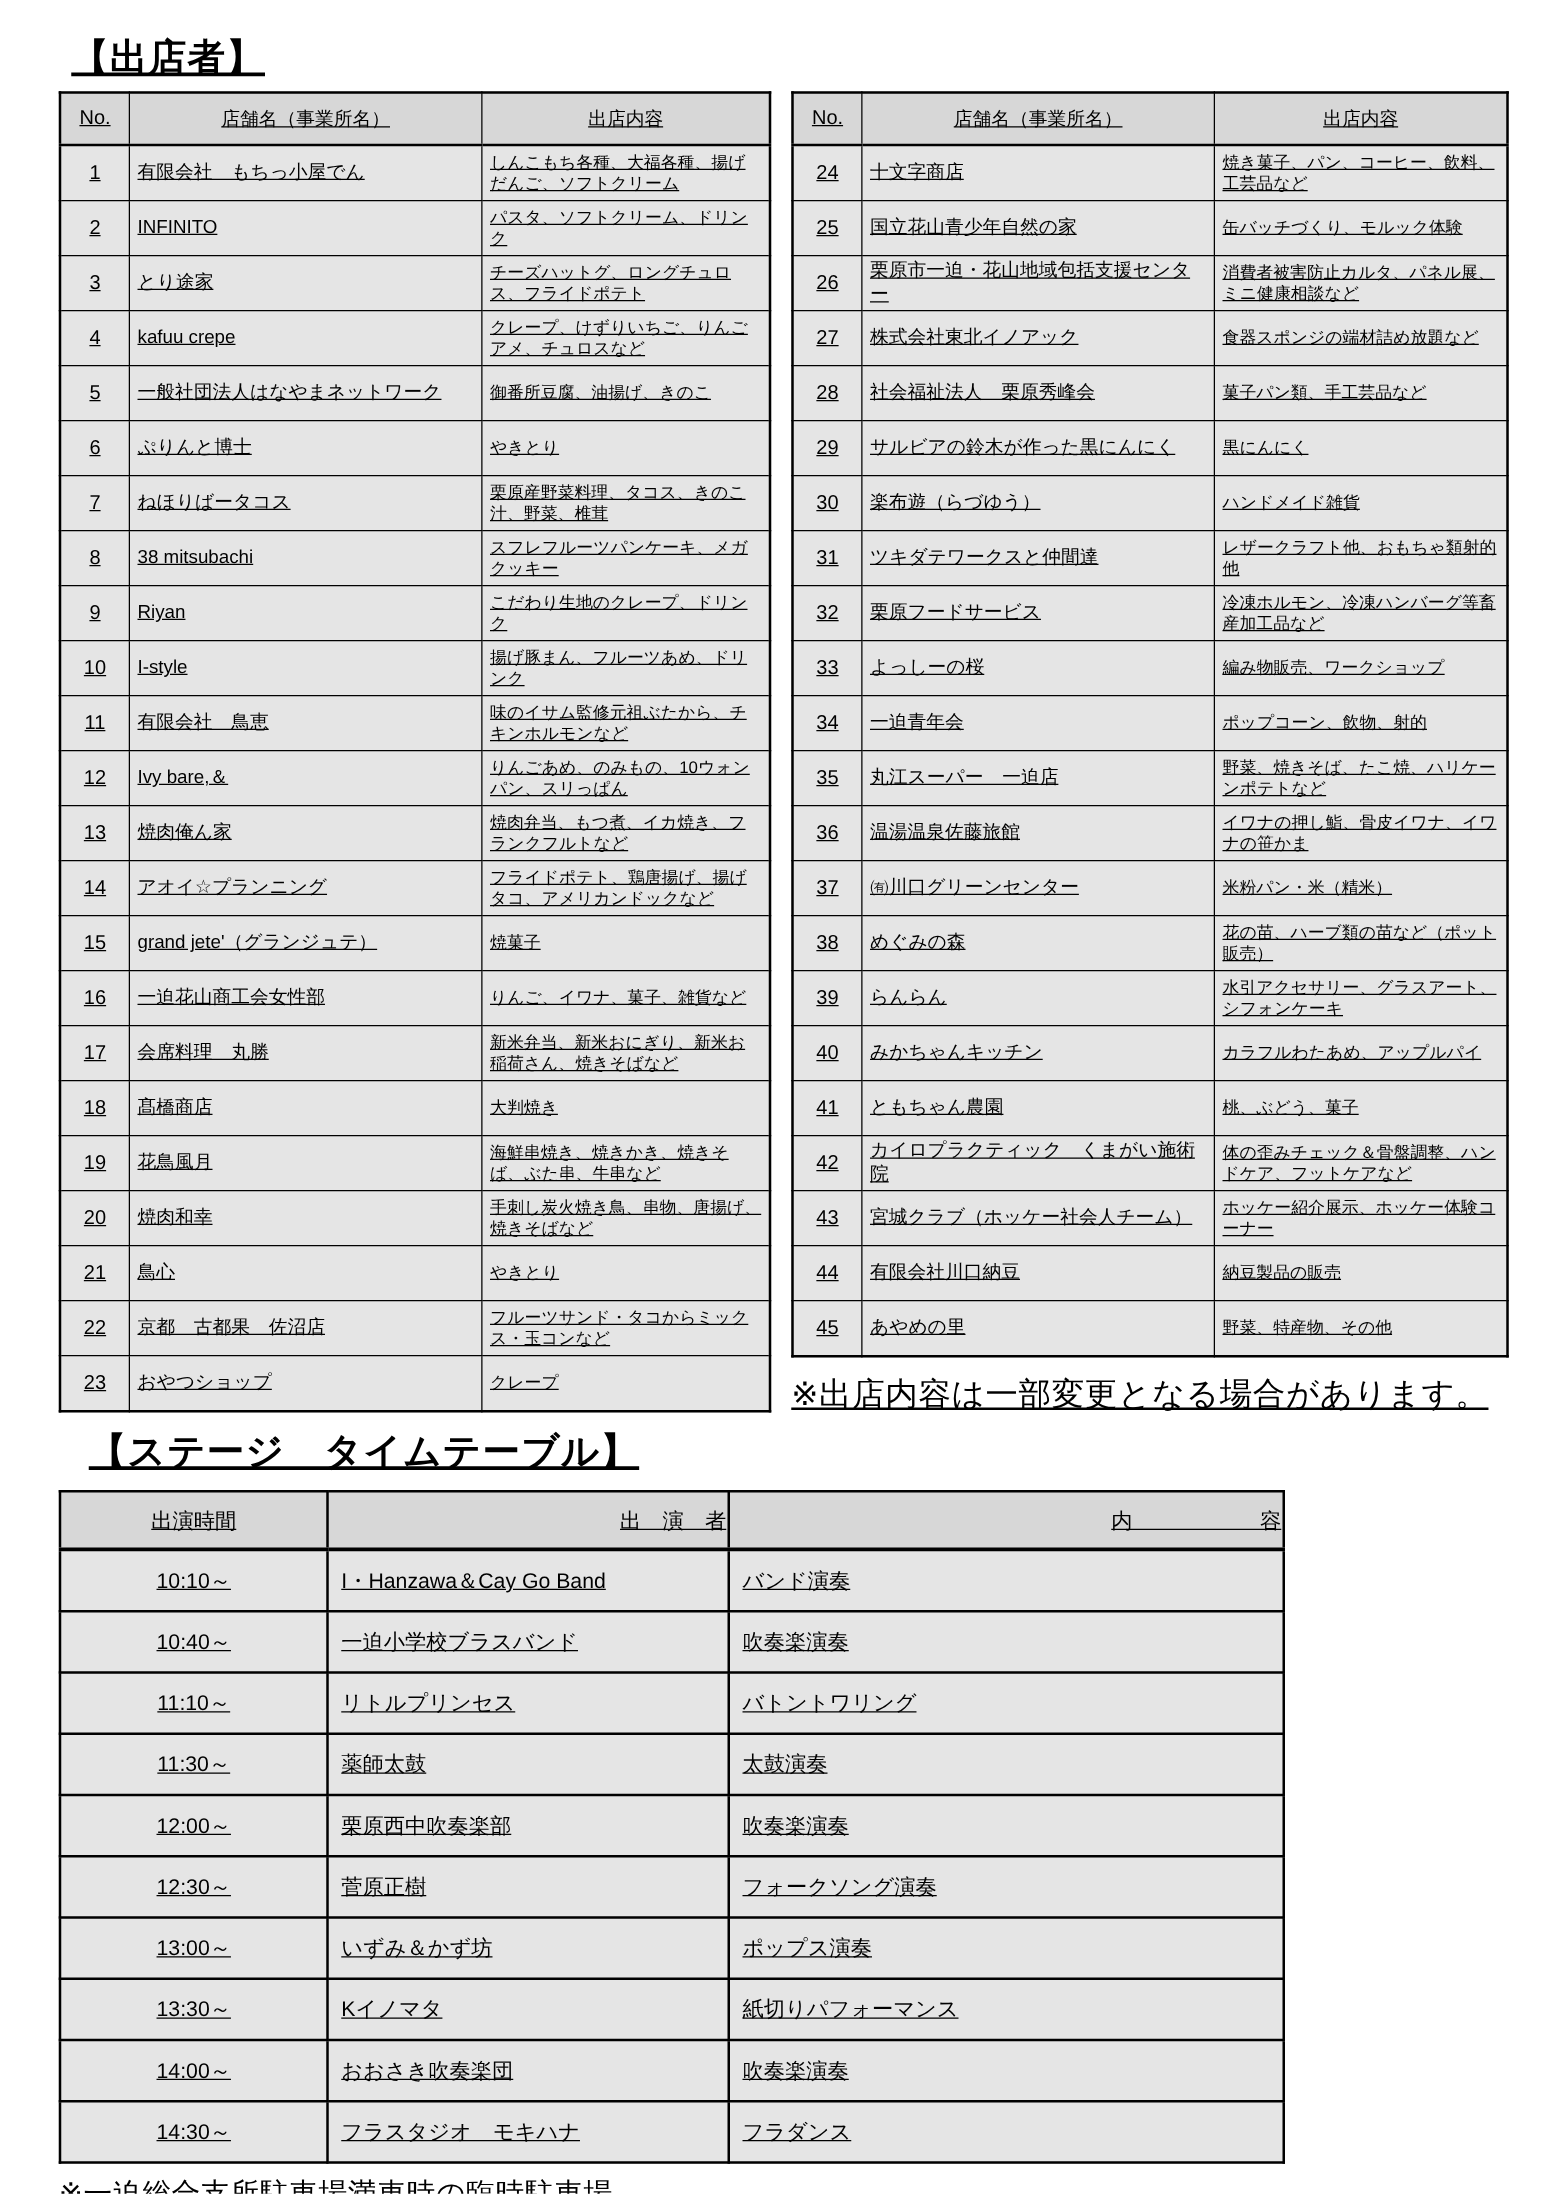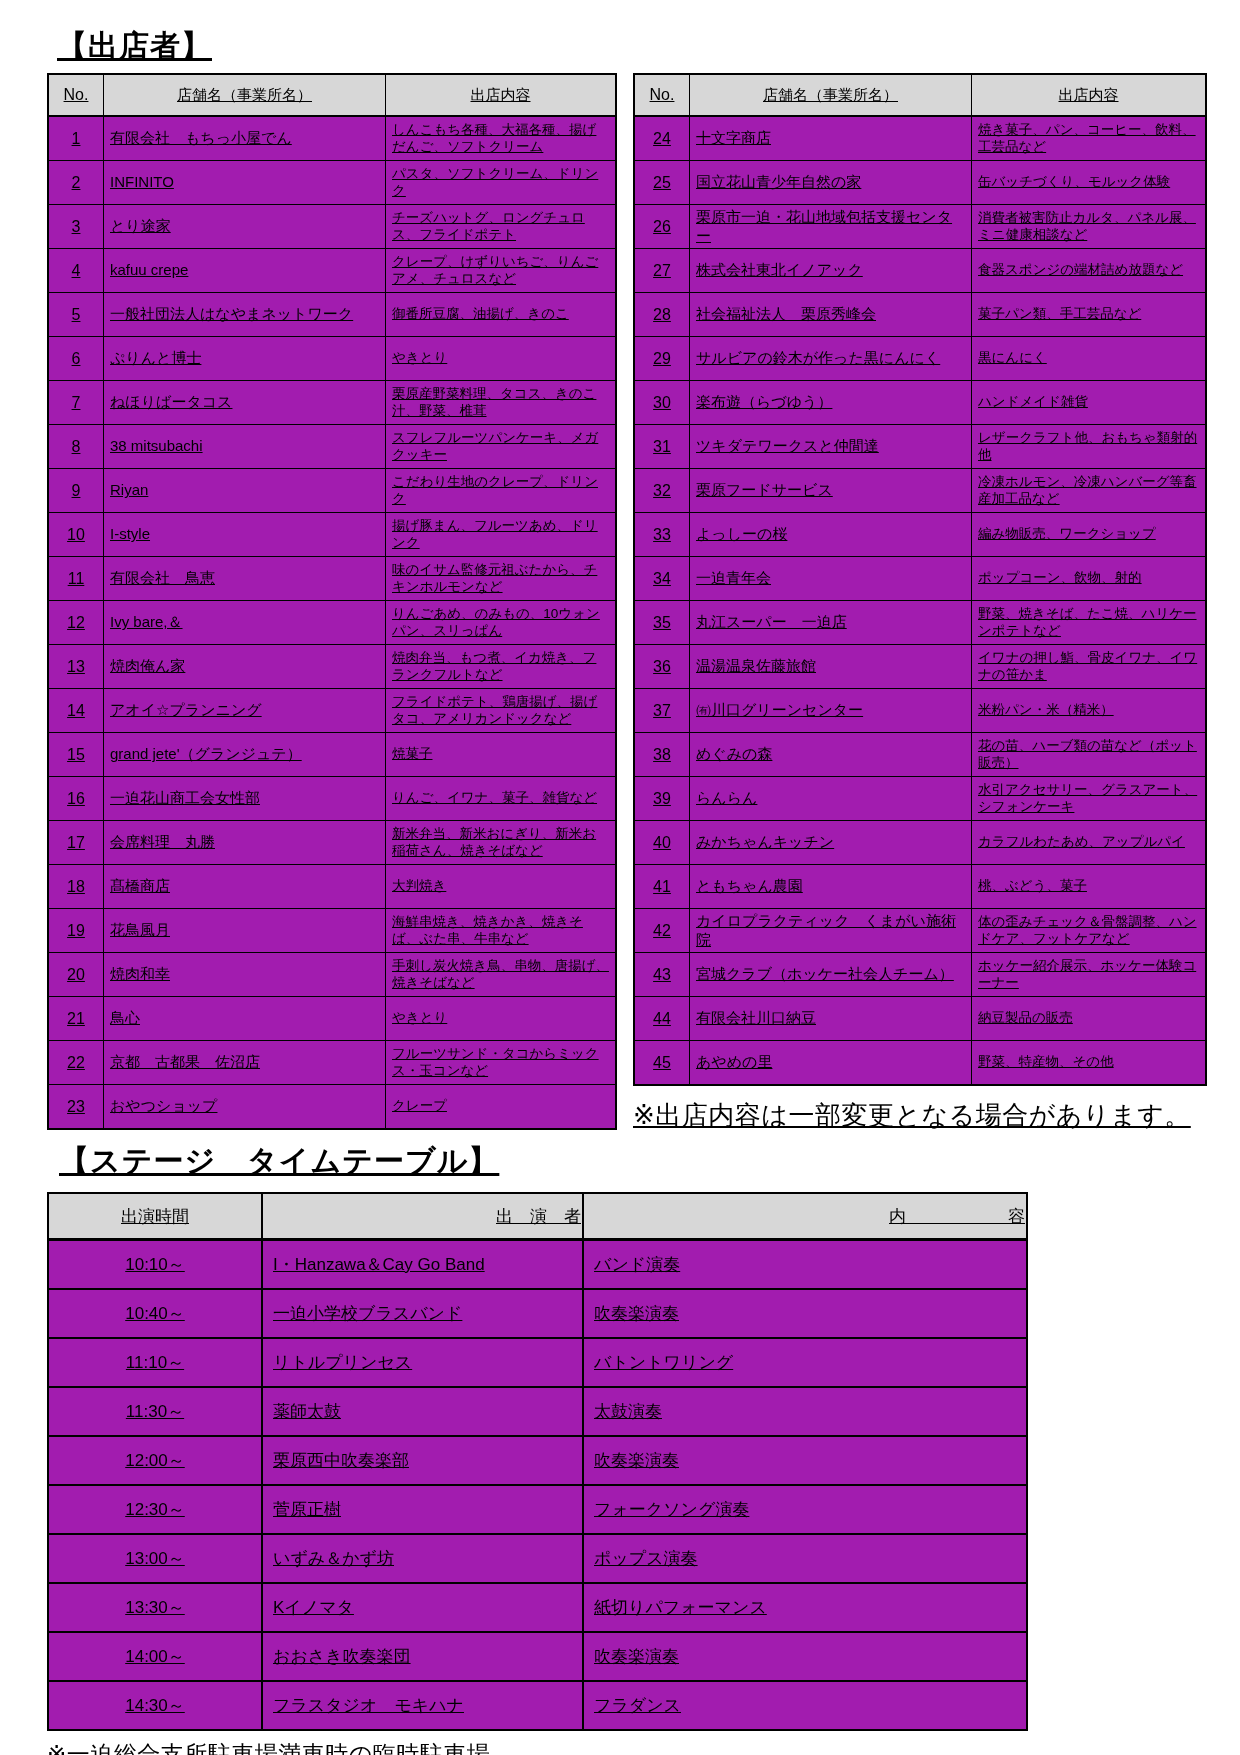--- a/index.html
+++ b/index.html
@@ -9,25 +9,25 @@
     font-family:"Liberation Sans","DejaVu Sans",sans-serif;
     overflow:hidden;
   }
   .page { box-sizing:border-box; width:1240px; height:1755px; padding:26px 30px 0 47px;text-decoration:underline; }
 
   h1.section-title {
     font-size:30px; font-weight:600; letter-spacing:1px;
     margin:0; color:#000;
   }
   #vendors-title { margin:0 0 6px 10px; }
-  #stage-title   { margin:8px 0 10px 12px; }
+  #stage-title   { margin:8px 0 10px 24px; }
 
   .vendor-flex { display:flex; align-items:flex-start; gap:16px; }
 
-  table { border-collapse:collapse; table-layout:fixed; background:#a21caf; }
+  table { border-collapse:collapse; table-layout:fixed; background:#e5e5e5; }
 
   
   .vendor-table { border:2px solid #000; }
   .vendor-table.left  { width:570px; }
   .vendor-table.right { width:574px; }
   .vendor-table th {
     background:#d7d7d7; font-weight:400; font-size:15px;
     height:38px; border:1.5px solid #000; border-bottom:2px solid #000;
     text-align:center; padding:0 2px;
   }

